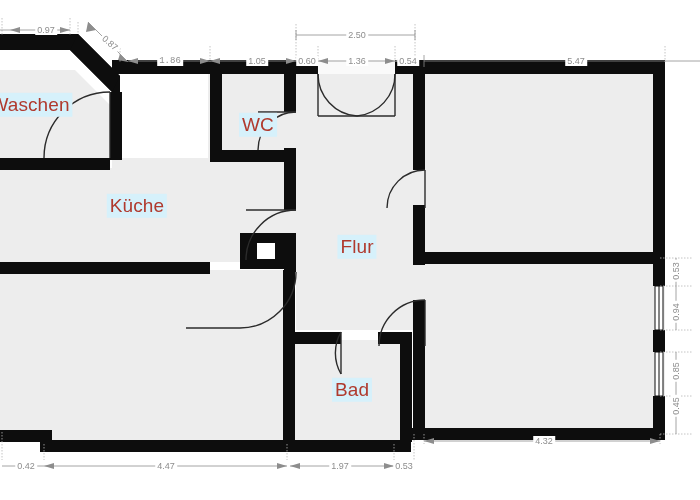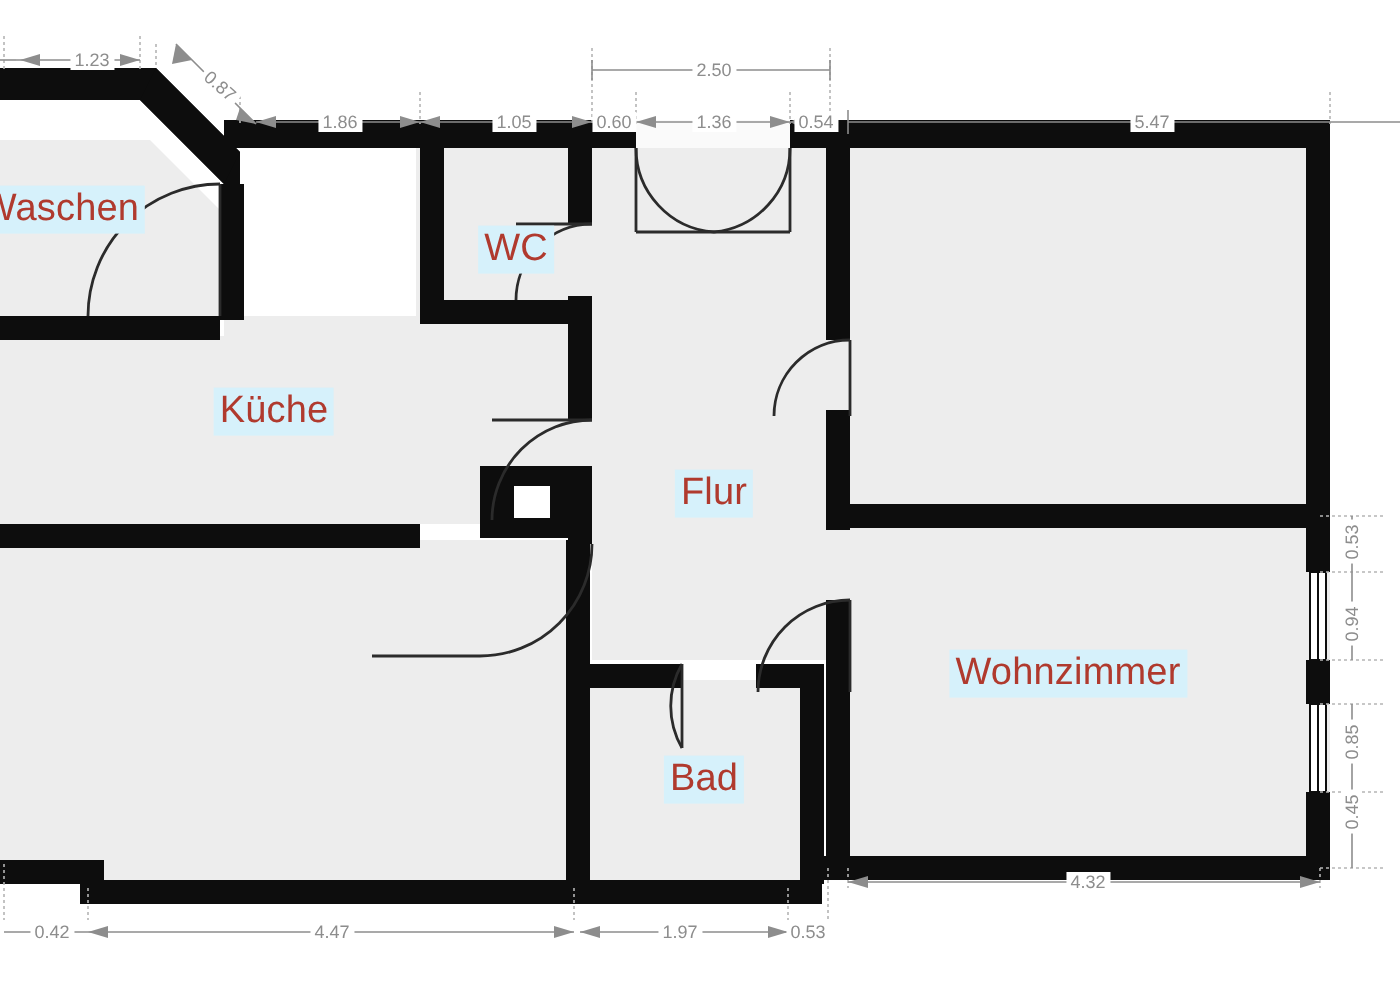--- a/index.html
+++ b/index.html
@@ -261,27 +261,26 @@
       <path d="M434,438 L424,441 L434,444" fill="#8d8d8d" stroke="none"></path>
       <path d="M650,438 L660,441 L650,444" fill="#8d8d8d" stroke="none"></path>
     </g>
   </svg>
 
   <div class="room-label" style="left:30px;  top:105px;">Waschen</div>
   <div class="room-label" style="left:258px; top:125px;">WC</div>
   <div class="room-label" style="left:137px; top:206px;">Küche</div>
   <div class="room-label" style="left:357px; top:247px;">Flur</div>
   <div class="room-label" style="left:352px; top:390px;">Bad</div>
-  <div class="room-label" style="left:534px; top:337px;">Wohnzimmer</div>
 
   <div class="dim-text" style="left:357px; top:35px;">2.50</div>
 
-  <div class="dim-text" style="left:46px;  top:30px;">1.23</div>
+  <div class="dim-text" style="left:46px;  top:30px;">0.97</div>
   <div class="dim-text rot-diag" style="left:110px; top:43px;">0.87</div>
-  <div class="dim-text" style="left:170px; top:61px;">1.86</div>
+  <div class="dim-text" style="left:170px; top:61px;font-family:Liberation Mono, monospace;">1.86</div>
   <div class="dim-text" style="left:257px; top:61px;">1.05</div>
   <div class="dim-text" style="left:307px; top:61px;">0.60</div>
   <div class="dim-text" style="left:357px; top:61px;">1.36</div>
   <div class="dim-text" style="left:408px; top:61px;">0.54</div>
   <div class="dim-text" style="left:576px; top:61px;">5.47</div>
 
   <div class="dim-text rot" style="left:676px; top:271px;">0.53</div>
   <div class="dim-text rot" style="left:676px; top:312px;">0.94</div>
   <div class="dim-text rot" style="left:676px; top:371px;">0.85</div>
   <div class="dim-text rot" style="left:676px; top:406px;">0.45</div>

